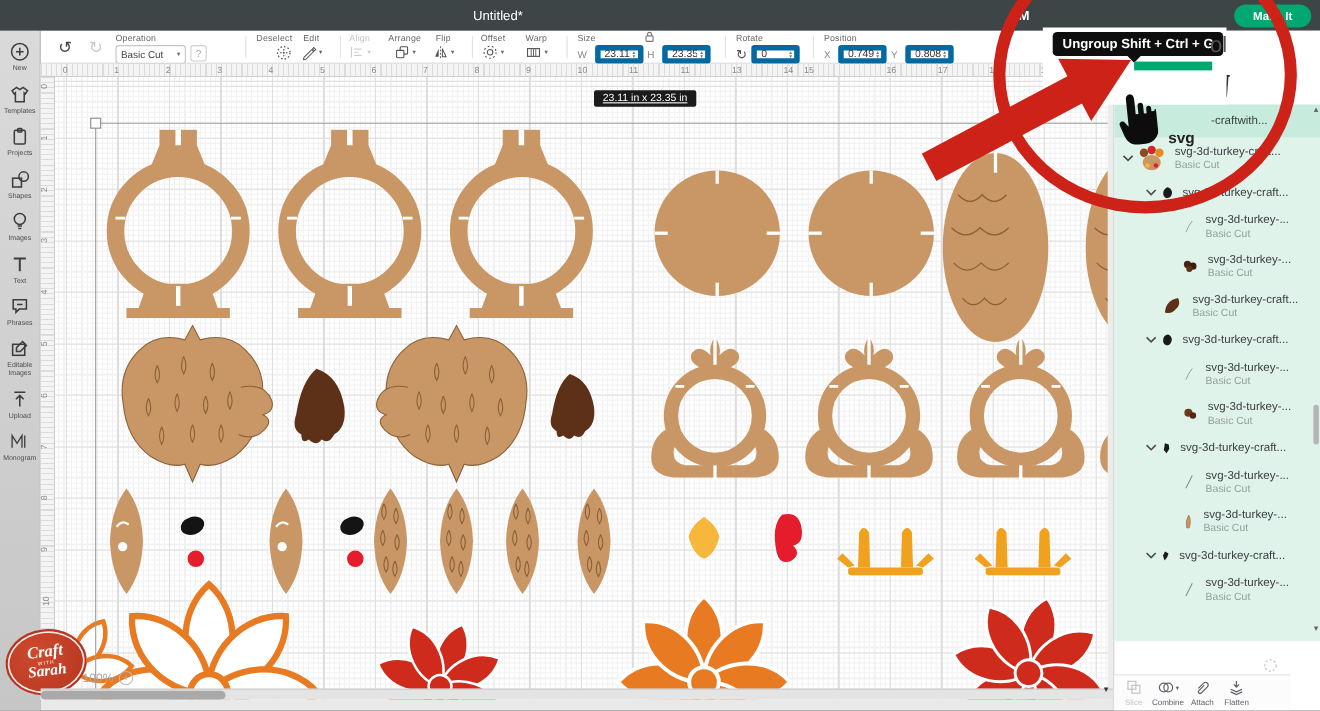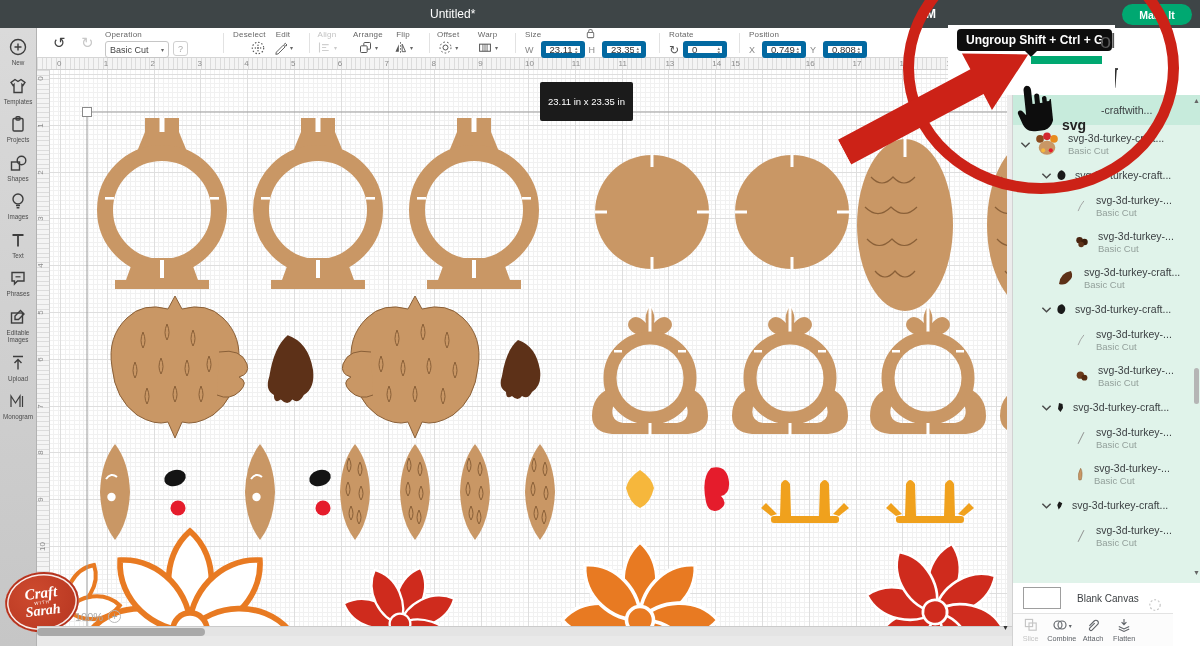--- a/index.html
+++ b/index.html
@@ -57,21 +57,21 @@
   .rt-num{position:absolute;top:1px;font-size:8px;color:#8b8b8b;}
   .rl-num{position:absolute;left:1px;font-size:8px;color:#8b8b8b;transform:rotate(-90deg);}
   #artboard{position:absolute;left:13px;top:12px;width:957px;height:566px;background:
       repeating-linear-gradient(to right,#dedede 0 1px,transparent 1px 46.8px),
       repeating-linear-gradient(to bottom,#dedede 0 1px,transparent 1px 46.8px),
       repeating-linear-gradient(to right,#f1f1f1 0 1px,transparent 1px 4.68px),
       repeating-linear-gradient(to bottom,#f1f1f1 0 1px,transparent 1px 4.68px),#fff;
       background-position:10px 8px,10px 8px,10px 8px,10px 8px,0 0;}
   #shapes-svg{position:absolute;left:13px;top:12px;}
   #size-badge{position:absolute;left:503px;top:24px;background:#1b1b1b;color:#fff;font-size:9.5px;
-              padding:14px 8px;border-radius:2px;white-space:nowrap;}
+              padding:2px 8px;border-radius:2px;white-space:nowrap;text-decoration:underline;}
   #hscroll{position:absolute;left:0;top:568px;width:975px;height:10px;background:#e4e4e4;border-top:1px solid #cbcbcb;}
   #hscroll-thumb{position:absolute;left:0;top:1px;width:168px;height:8px;background:#a9a9a9;border-radius:4px;}
   #vscroll-arrow{position:absolute;left:965px;top:566px;font-size:7px;color:#333;}
   #zoom-widget{position:absolute;left:20px;top:552px;display:flex;align-items:center;color:#a9a9a9;font-size:11px;gap:5px;}
   .zoom-circ{width:13px;height:13px;border:1px solid #b9b9b9;border-radius:50%;display:flex;align-items:center;
              justify-content:center;font-size:10px;line-height:10px;color:#a9a9a9;}
   #logo{position:absolute;left:-32px;top:514px;width:74px;height:60px;border-radius:50%;
         background:radial-gradient(circle at 40% 35%,#cd4a2e,#b5341f);transform:rotate(-7deg);
         box-shadow:inset 0 0 0 2px #b5341f, inset 0 0 0 3.5px rgba(255,255,255,.9);
         display:flex;flex-direction:column;align-items:center;justify-content:center;color:#fff;}
@@ -738,24 +738,20 @@
         </span>
         </div>
       </div>
 
     <div id="panel-scroll">
       <span class="parrow" style="top:2px;">▲</span>
       <div class="pthumb"></div>
       <span class="parrow" style="top:474px;">▼</span>
     </div>
 
-    <div id="blank-row">
-      <span id="blank-swatch"></span>
-      <span id="blank-label">Blank Canvas</span>
-    </div>
 
     <div id="actions-row">
         <div class="p-act dis" style="color: rgb(196, 196, 196);">
           <span style="display:flex;align-items:center;">
                    <svg width="16" height="16" viewBox="0 0 20 20" fill="none" stroke="currentColor" stroke-width="1.4">
               <rect x="3" y="3" width="9" height="9"></rect>
               <rect x="7.5" y="7.5" width="9" height="9"></rect>
             </svg>
                  </span>
                  <span class="albl">Slice</span>

